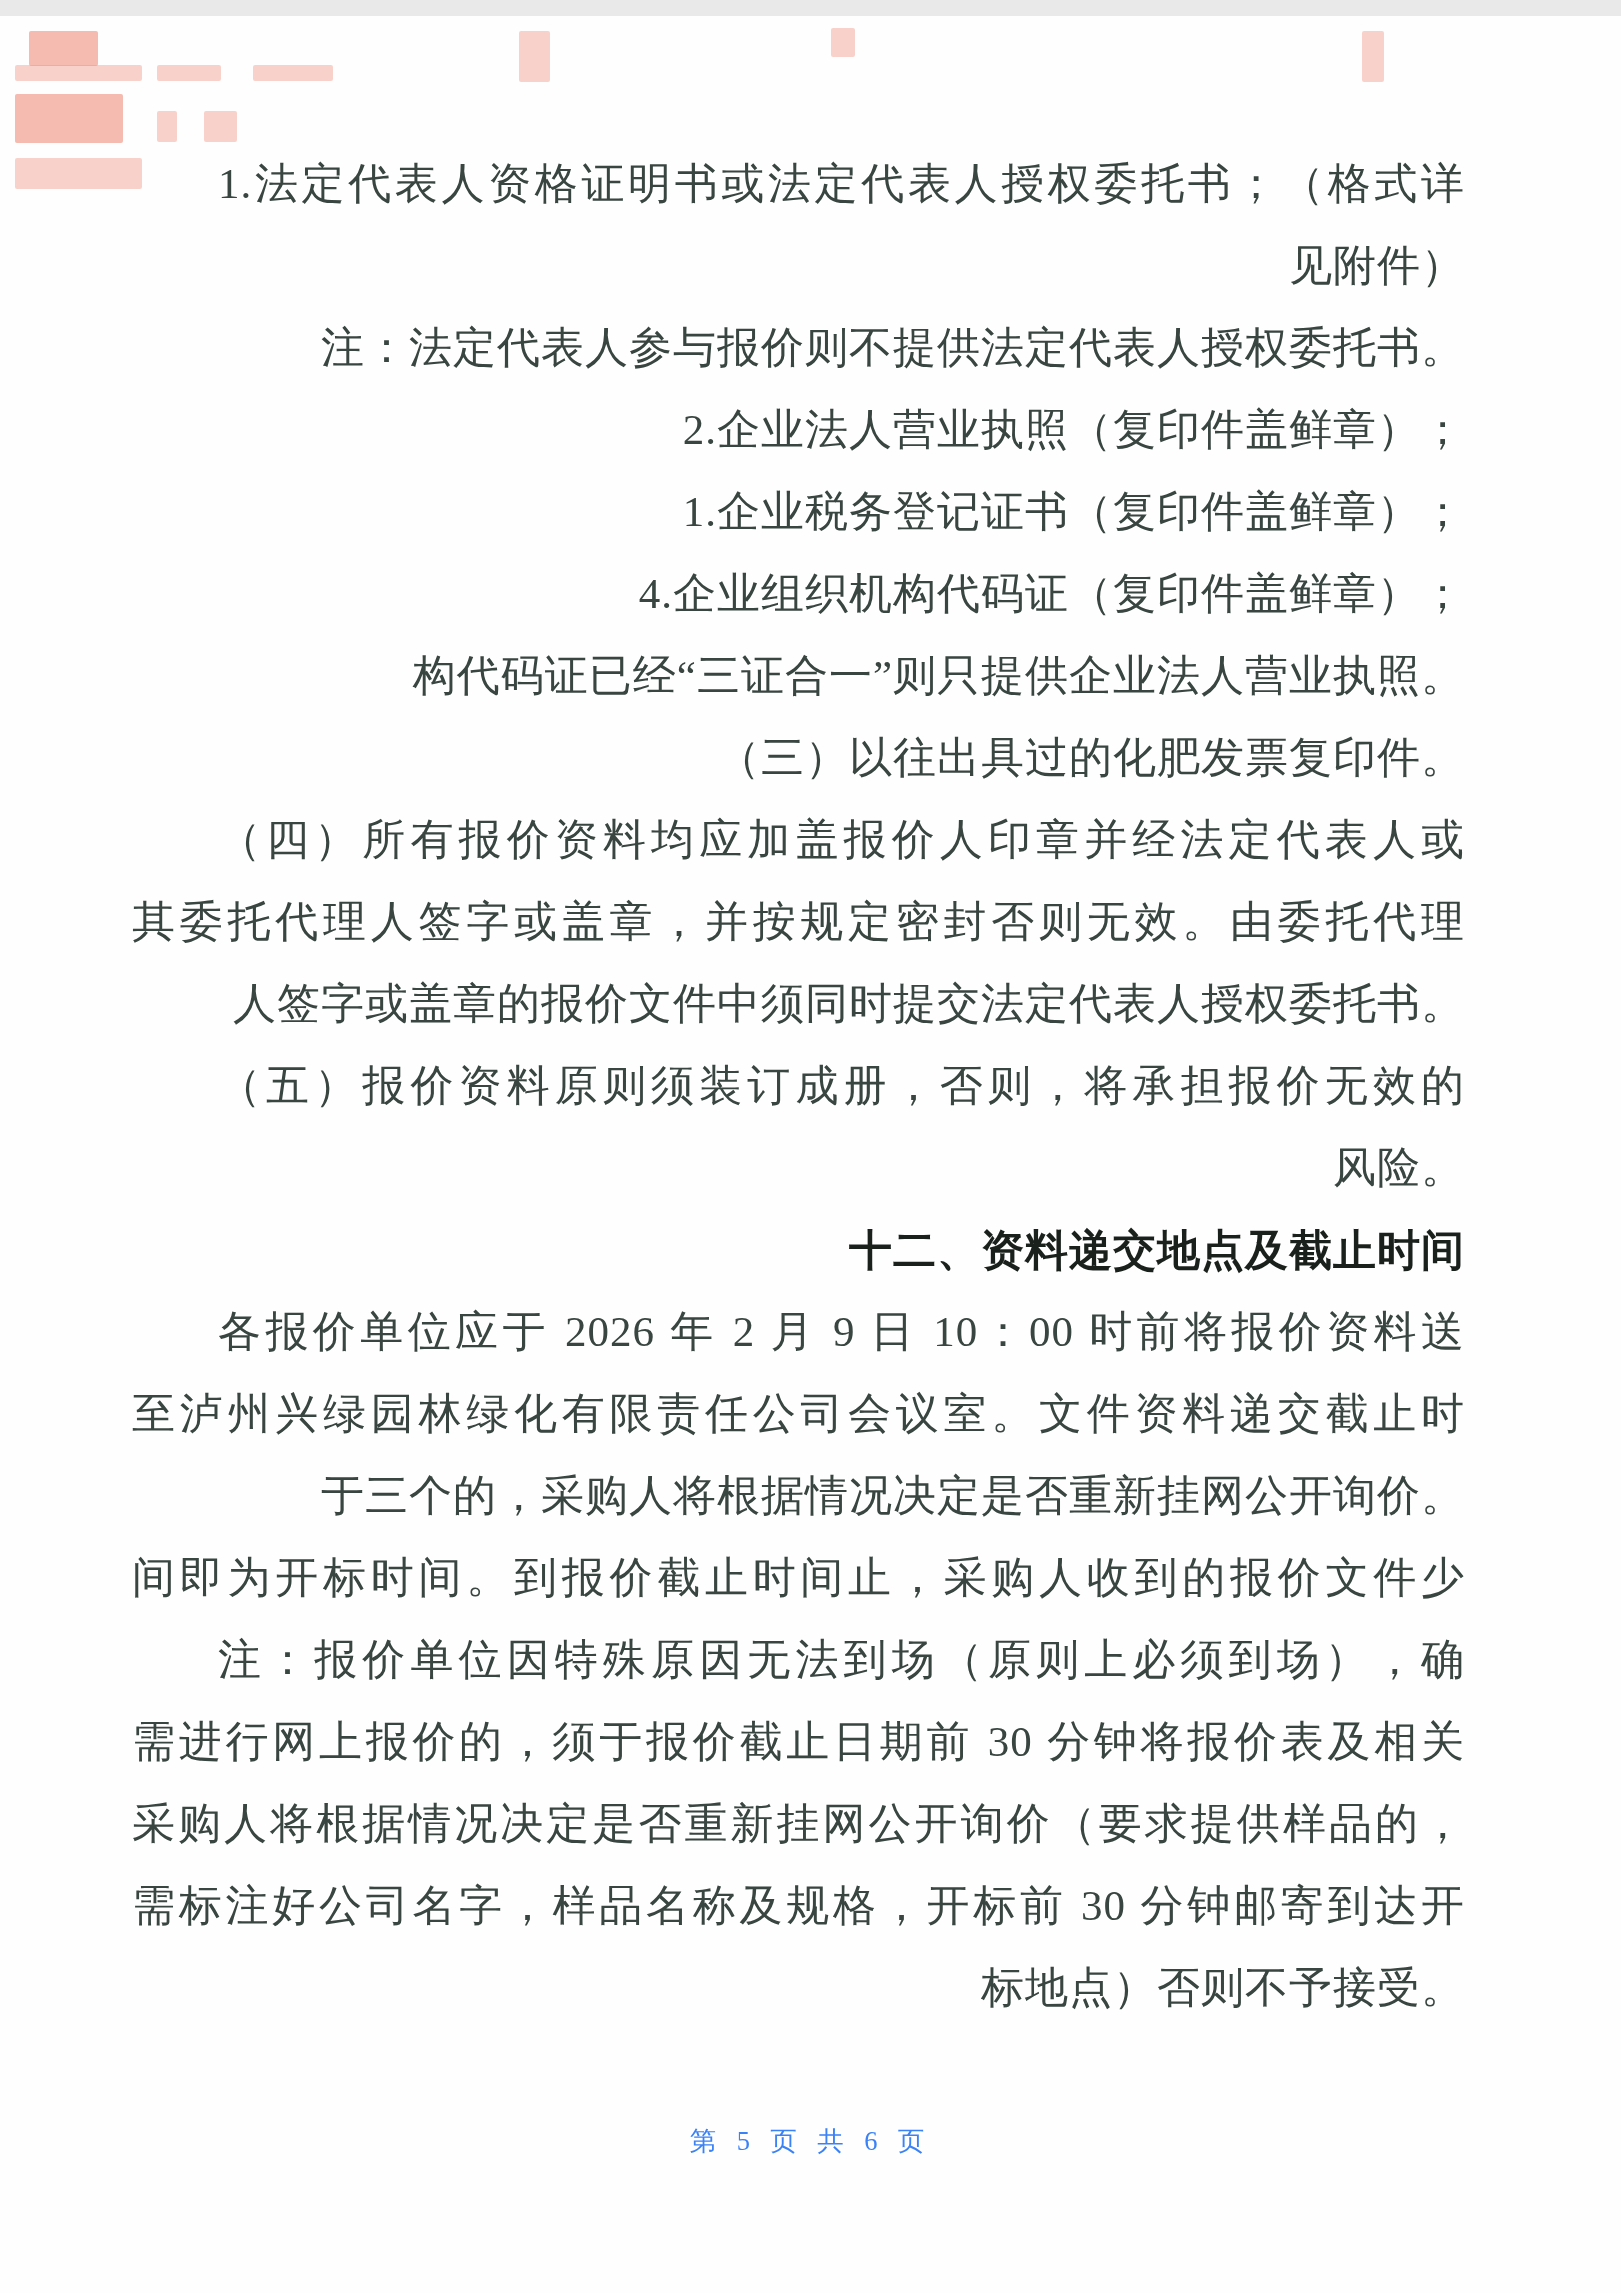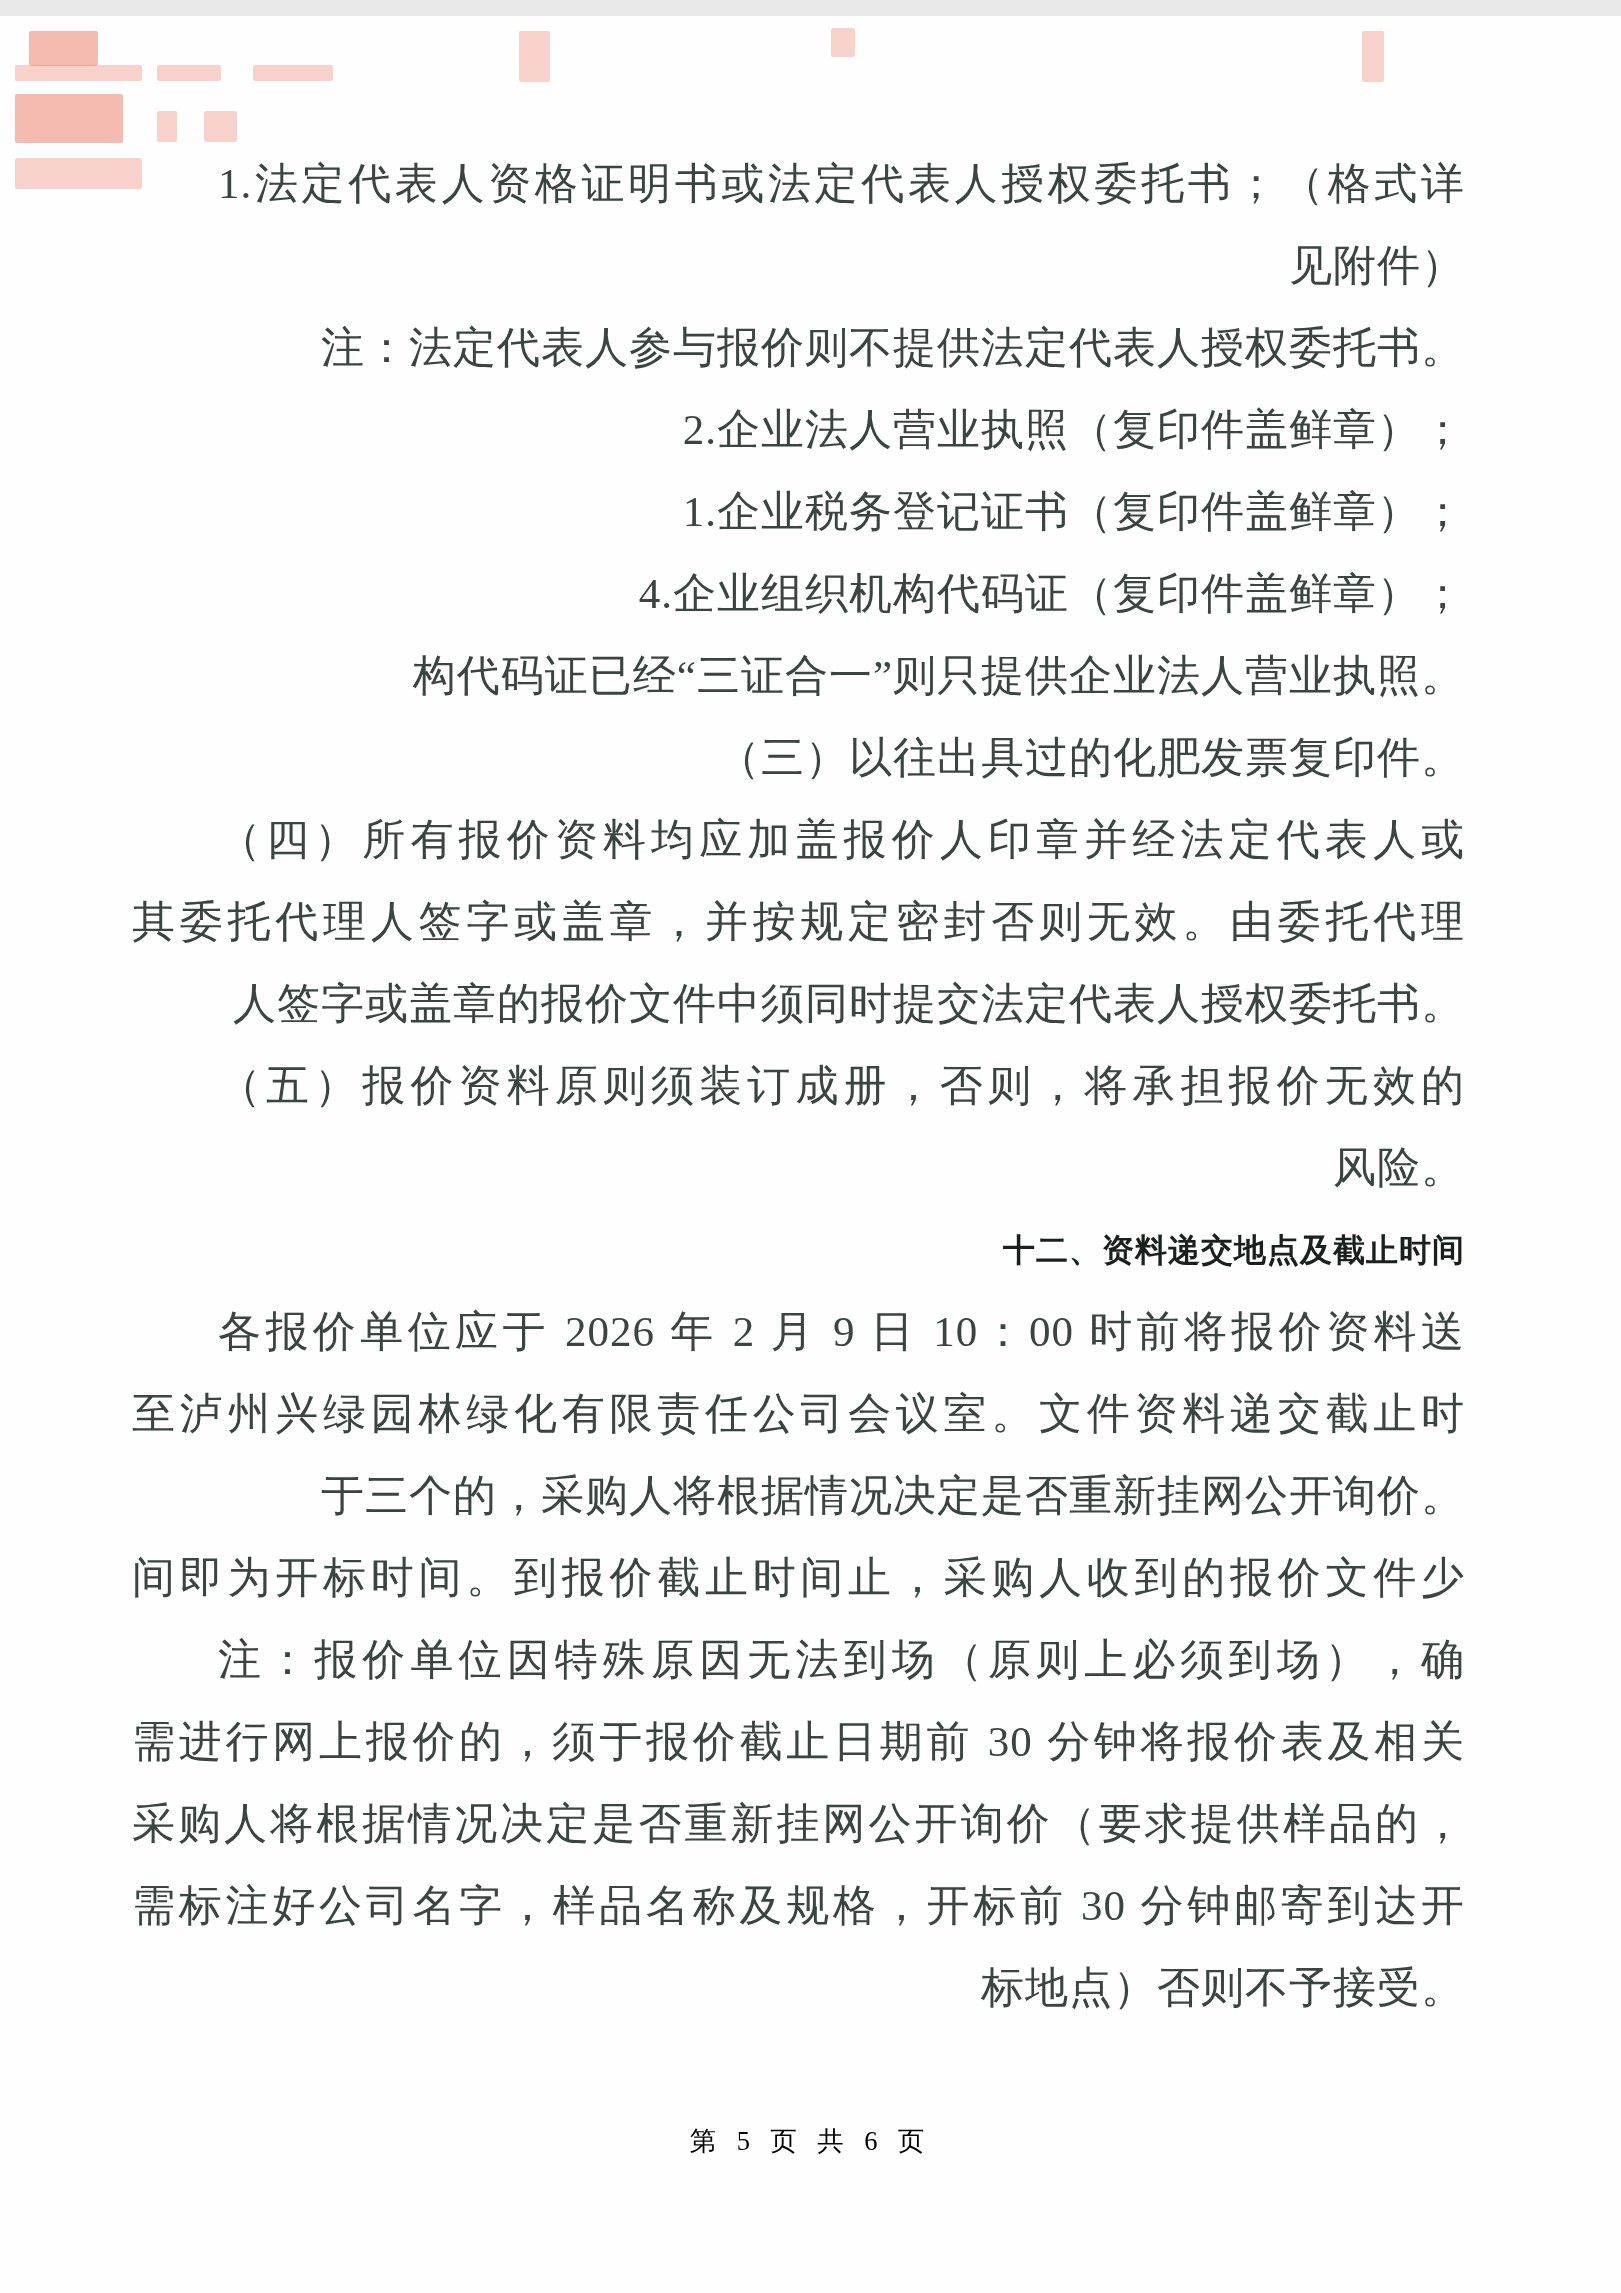--- a/index.html
+++ b/index.html
@@ -26,31 +26,31 @@
   }
   .ind{ text-indent:86px; }
   .just{
     text-align:justify;
     text-align-last:justify;
   }
   .heading{
     font-family:"Liberation Sans","DejaVu Sans",sans-serif;
     font-weight:bold;
     color:#1a211d;
-    font-size:32px;
+    font-size:43px;
     text-indent:90px;
   }
   .footer{
     position:absolute;
     left:0;top:2107px;
     width:100%;
     text-align:center;
     font-size:26.5px;
     letter-spacing:6.9px;
-    color:#000000;
+    color:#3b82f6;
   }
   
   .bm{position:absolute;background:rgba(241,146,125,0.40);border-radius:2px;}
   .bm2{background:rgba(238,120,98,0.50);}
   .bm3{background:rgba(244,170,150,0.30);}
 </style>
 </head>
 <body>
 
 <div class="page">

